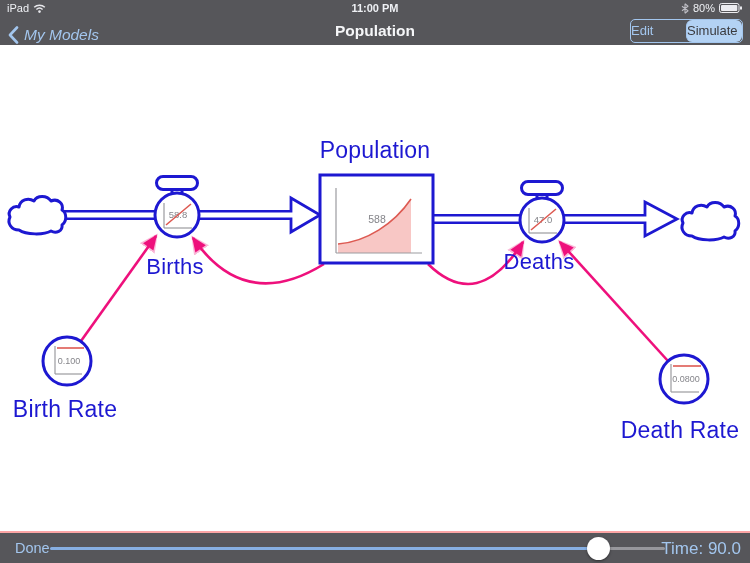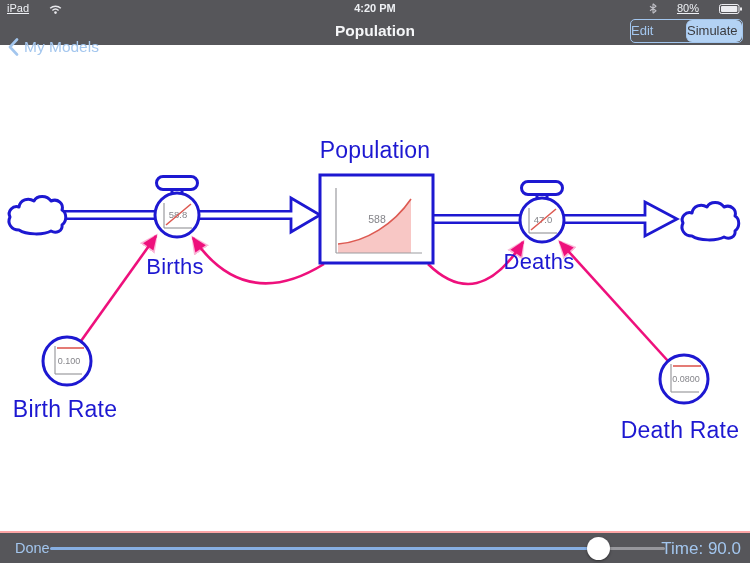--- a/index.html
+++ b/index.html
@@ -3,27 +3,27 @@
 <meta charset="utf-8">
 <style>
   html,body{margin:0;padding:0;background:#000;}
   .screen{position:relative;width:750px;height:563px;background:#fff;overflow:hidden;
           font-family:"Liberation Sans",sans-serif;-webkit-font-smoothing:antialiased;}
 
   
   .status-bar{position:absolute;top:0;left:0;width:750px;height:16px;background:var(--bar-bg);
               color:#eef0f4;font-size:11px;display:flex;align-items:center;justify-content:space-between;
               padding:0 7px;box-sizing:border-box;z-index:5;}
-  .sb-group{display:flex;align-items:flex-end;gap:20px;text-decoration:underline;}
+  .sb-group{display:flex;align-items:center;gap:4px;}
   .sb-center{position:absolute;left:0;right:0;text-align:center;font-weight:bold;font-size:11px;}
 
   
   .nav-bar{position:absolute;top:16px;left:0;width:750px;height:29px;background:var(--bar-bg);z-index:5;}
-  .back-button{position:absolute;left:8px;top:16px;height:29px;display:flex;align-items:center;gap:5px;
-               color:var(--accent-blue);font-size:15.5px;cursor:pointer;}
+  .back-button{position:absolute;left:8px;top:4px;height:29px;display:flex;align-items:center;gap:5px;
+               color:var(--accent-blue);font-size:15.5px;cursor:pointer;font-style:italic;}
   .nav-title{position:absolute;left:0;right:0;top:0;line-height:29px;text-align:center;
              color:#f5f6f8;font-size:15.5px;font-weight:600;}
   .segmented{position:absolute;right:7px;top:3px;height:22px;display:flex;border:1px solid var(--accent-blue);
              border-radius:5px;overflow:hidden;font-size:13px;}
   .seg{width:55px;text-align:left;line-height:22px;color:var(--accent-blue);cursor:pointer;}
   .seg + .seg{border-left:1px solid var(--accent-blue);border-radius:6px;}
   .seg.active{background:var(--simulate-bg);color:#3a3a3e;}
 
   
   .model-canvas{position:absolute;top:45px;left:0;width:750px;height:486px;background:#fff;}
@@ -63,21 +63,21 @@
 
   <div class="status-bar">
     <div class="sb-group">
       <span>iPad</span>
       <svg width="13" height="10" viewBox="0 0 13 10">
         <path d="M1.2,4.2 A8,8 0 0 1 11.8,4.2" stroke="#e8e8ec" fill="none" stroke-width="1.5"></path>
         <path d="M3.4,6.5 A4.6,4.6 0 0 1 9.6,6.5" stroke="#e8e8ec" fill="none" stroke-width="1.5"></path>
         <circle cx="6.5" cy="8.6" r="1.3" fill="#e8e8ec"></circle>
       </svg>
     </div>
-    <div class="sb-center">4:20 PM</div>
+    <div class="sb-center">11:00 PM</div>
     <div class="sb-group">
       <svg width="8" height="11" viewBox="0 0 8 11">
         <path d="M4,0.8 L4,10.2 M4,0.8 L7,3.2 L1,7.8 M4,10.2 L7,7.8 L1,3.2" stroke="#bdbdc4" stroke-width="1.1" fill="none" stroke-linejoin="round"></path>
       </svg>
       <span>80%</span>
       <svg width="24" height="10" viewBox="0 0 24 10">
         <rect x="0.5" y="0.5" width="19.5" height="9" rx="2" stroke="#ececf0" fill="none"></rect>
         <rect x="2" y="2" width="16.3" height="6" rx="1" fill="#ececf0"></rect>
         <rect x="21" y="3.2" width="2" height="3.6" rx="1" fill="#ececf0"></rect>
       </svg>

